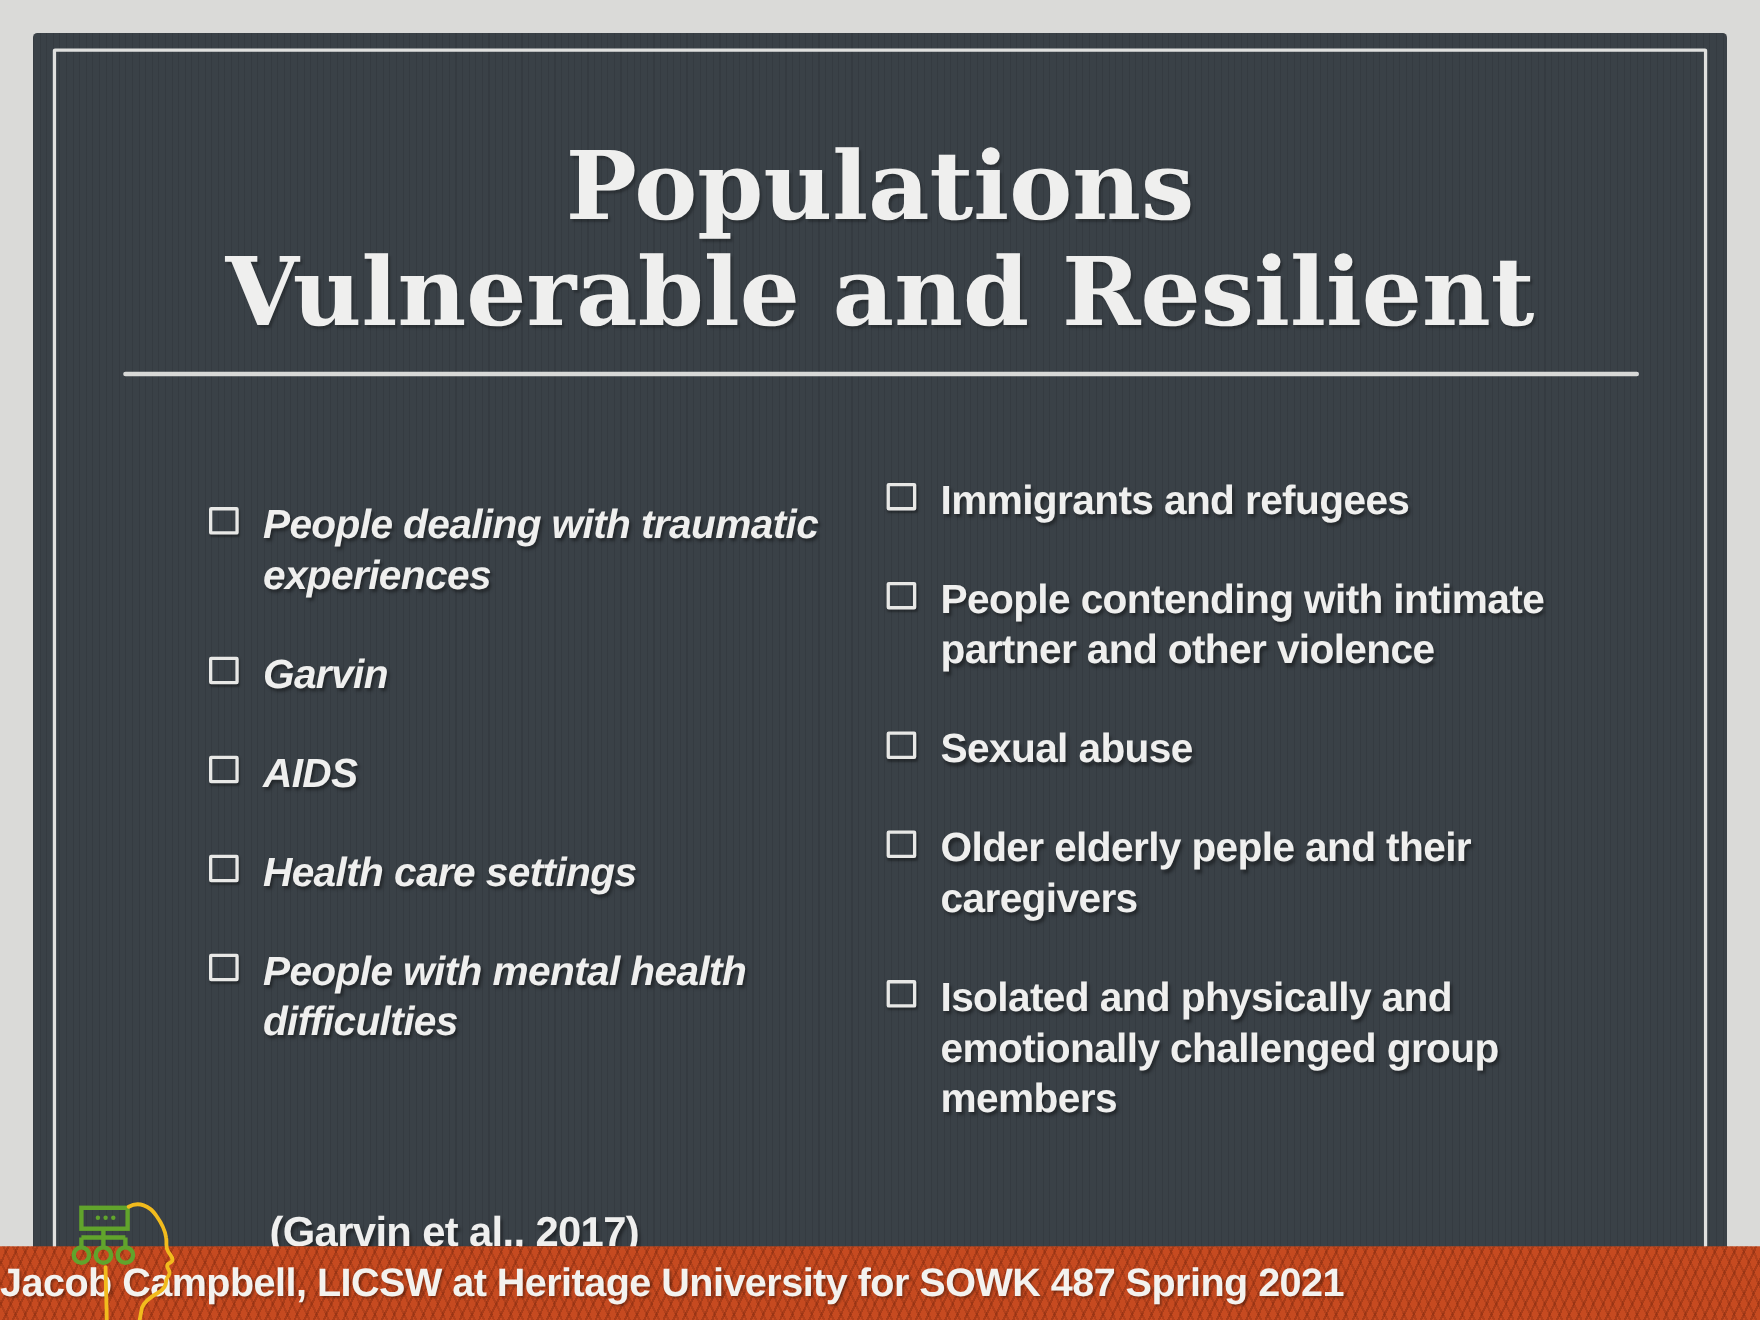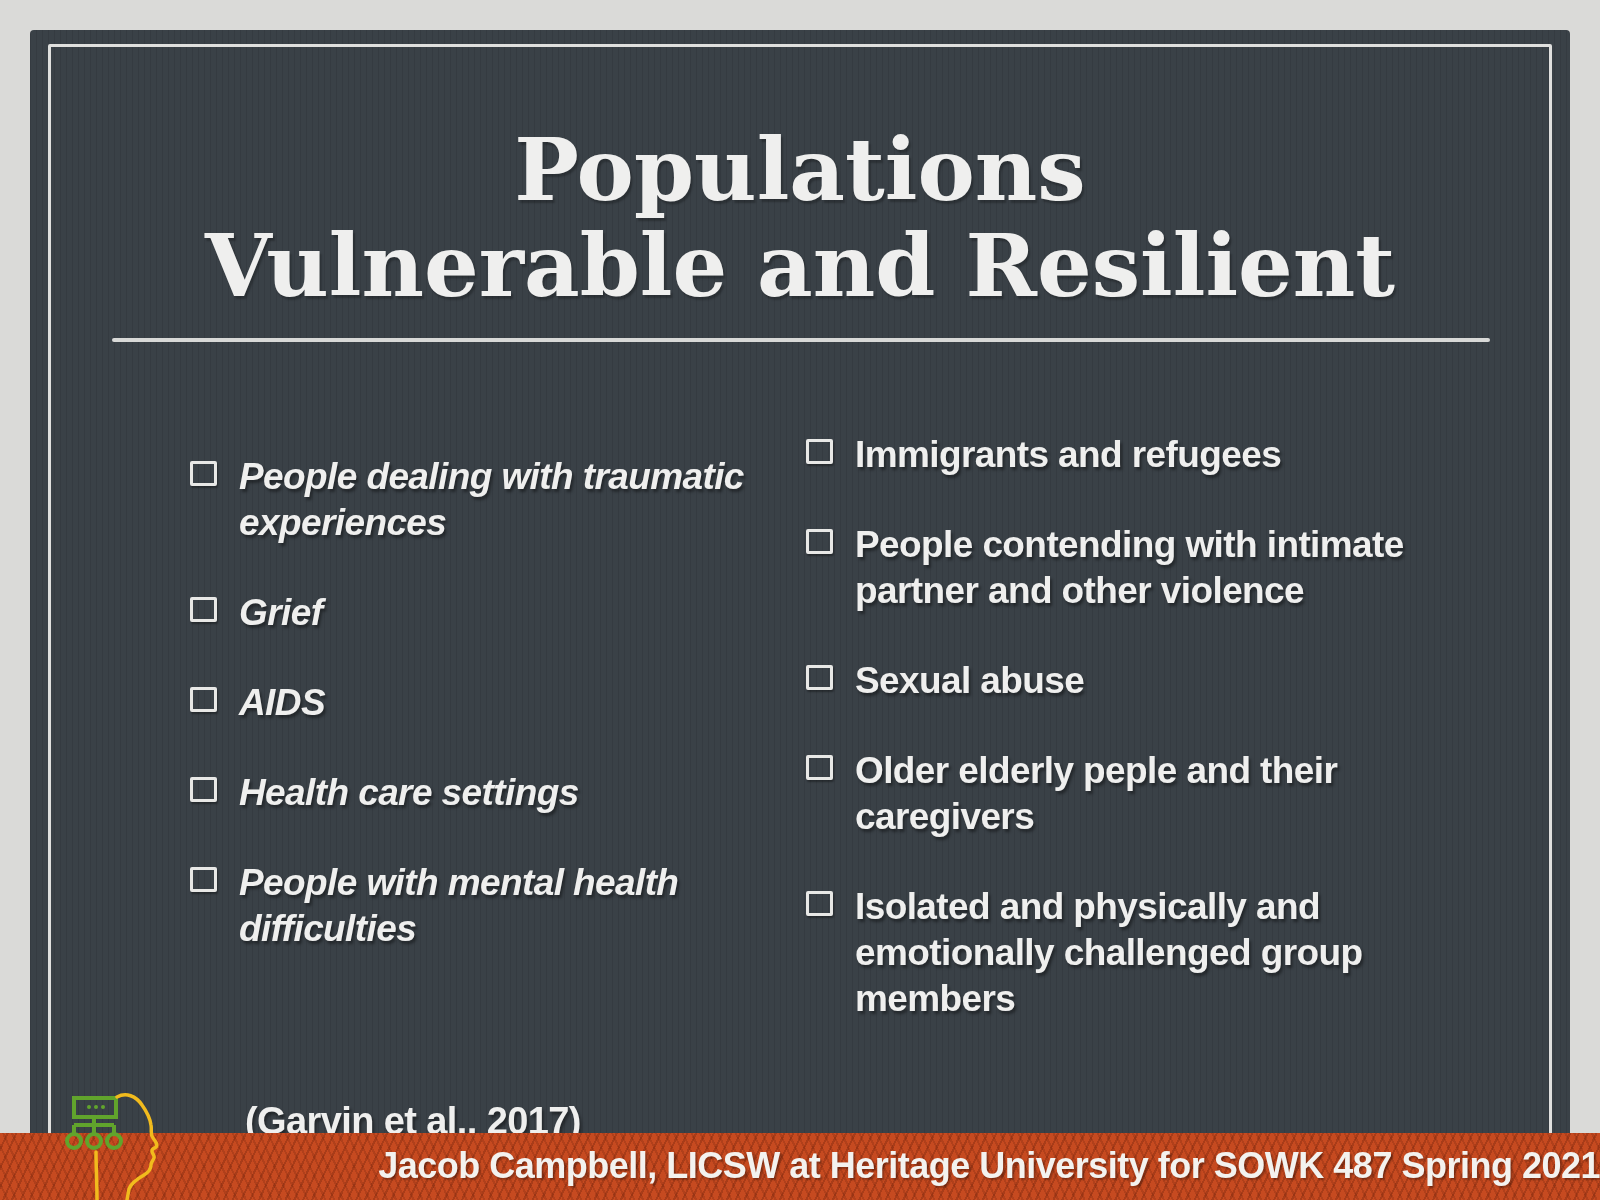--- a/index.html
+++ b/index.html
@@ -52,21 +52,21 @@
     text-shadow:2px 3px 3px rgba(0,0,0,0.4); z-index:2;margin-left:32px;
   }
   .footer{
     position:absolute; left:0; bottom:0; width:1600px; height:67px; z-index:3;
     background-color:#c64a20;
     background-image:
       repeating-linear-gradient(115deg, rgba(0,0,0,0) 0 6px, rgba(100,28,8,0.30) 6px 8px),
       repeating-linear-gradient(65deg, rgba(0,0,0,0) 0 6px, rgba(100,28,8,0.22) 6px 8px);
   }
   .footer-text{
-    width:100%; text-align:right; margin:0;
+    width:100%; text-align:left; margin:0;
     color:#f3f2ef; font-weight:bold; font-size:36px; line-height:66px;
     letter-spacing:-0.5px; text-shadow:2px 2px 2px rgba(0,0,0,0.3);
   }
   .logo{position:absolute; left:60px; top:1088px; z-index:4;}
 </style>
 </head>
 <body>
 
 <div class="stage">
   <div class="board">
@@ -79,21 +79,21 @@
 
     <div class="divider"></div>
 
     <div class="col col-left">
       <div class="item">
         <span class="box"></span>
         <span class="item-text">People dealing with traumatic experiences</span>
       </div>
       <div class="item">
         <span class="box"></span>
-        <span class="item-text">Grief</span>
+        <span class="item-text">Garvin</span>
       </div>
       <div class="item">
         <span class="box"></span>
         <span class="item-text">AIDS</span>
       </div>
       <div class="item">
         <span class="box"></span>
         <span class="item-text">Health care settings</span>
       </div>
       <div class="item">

